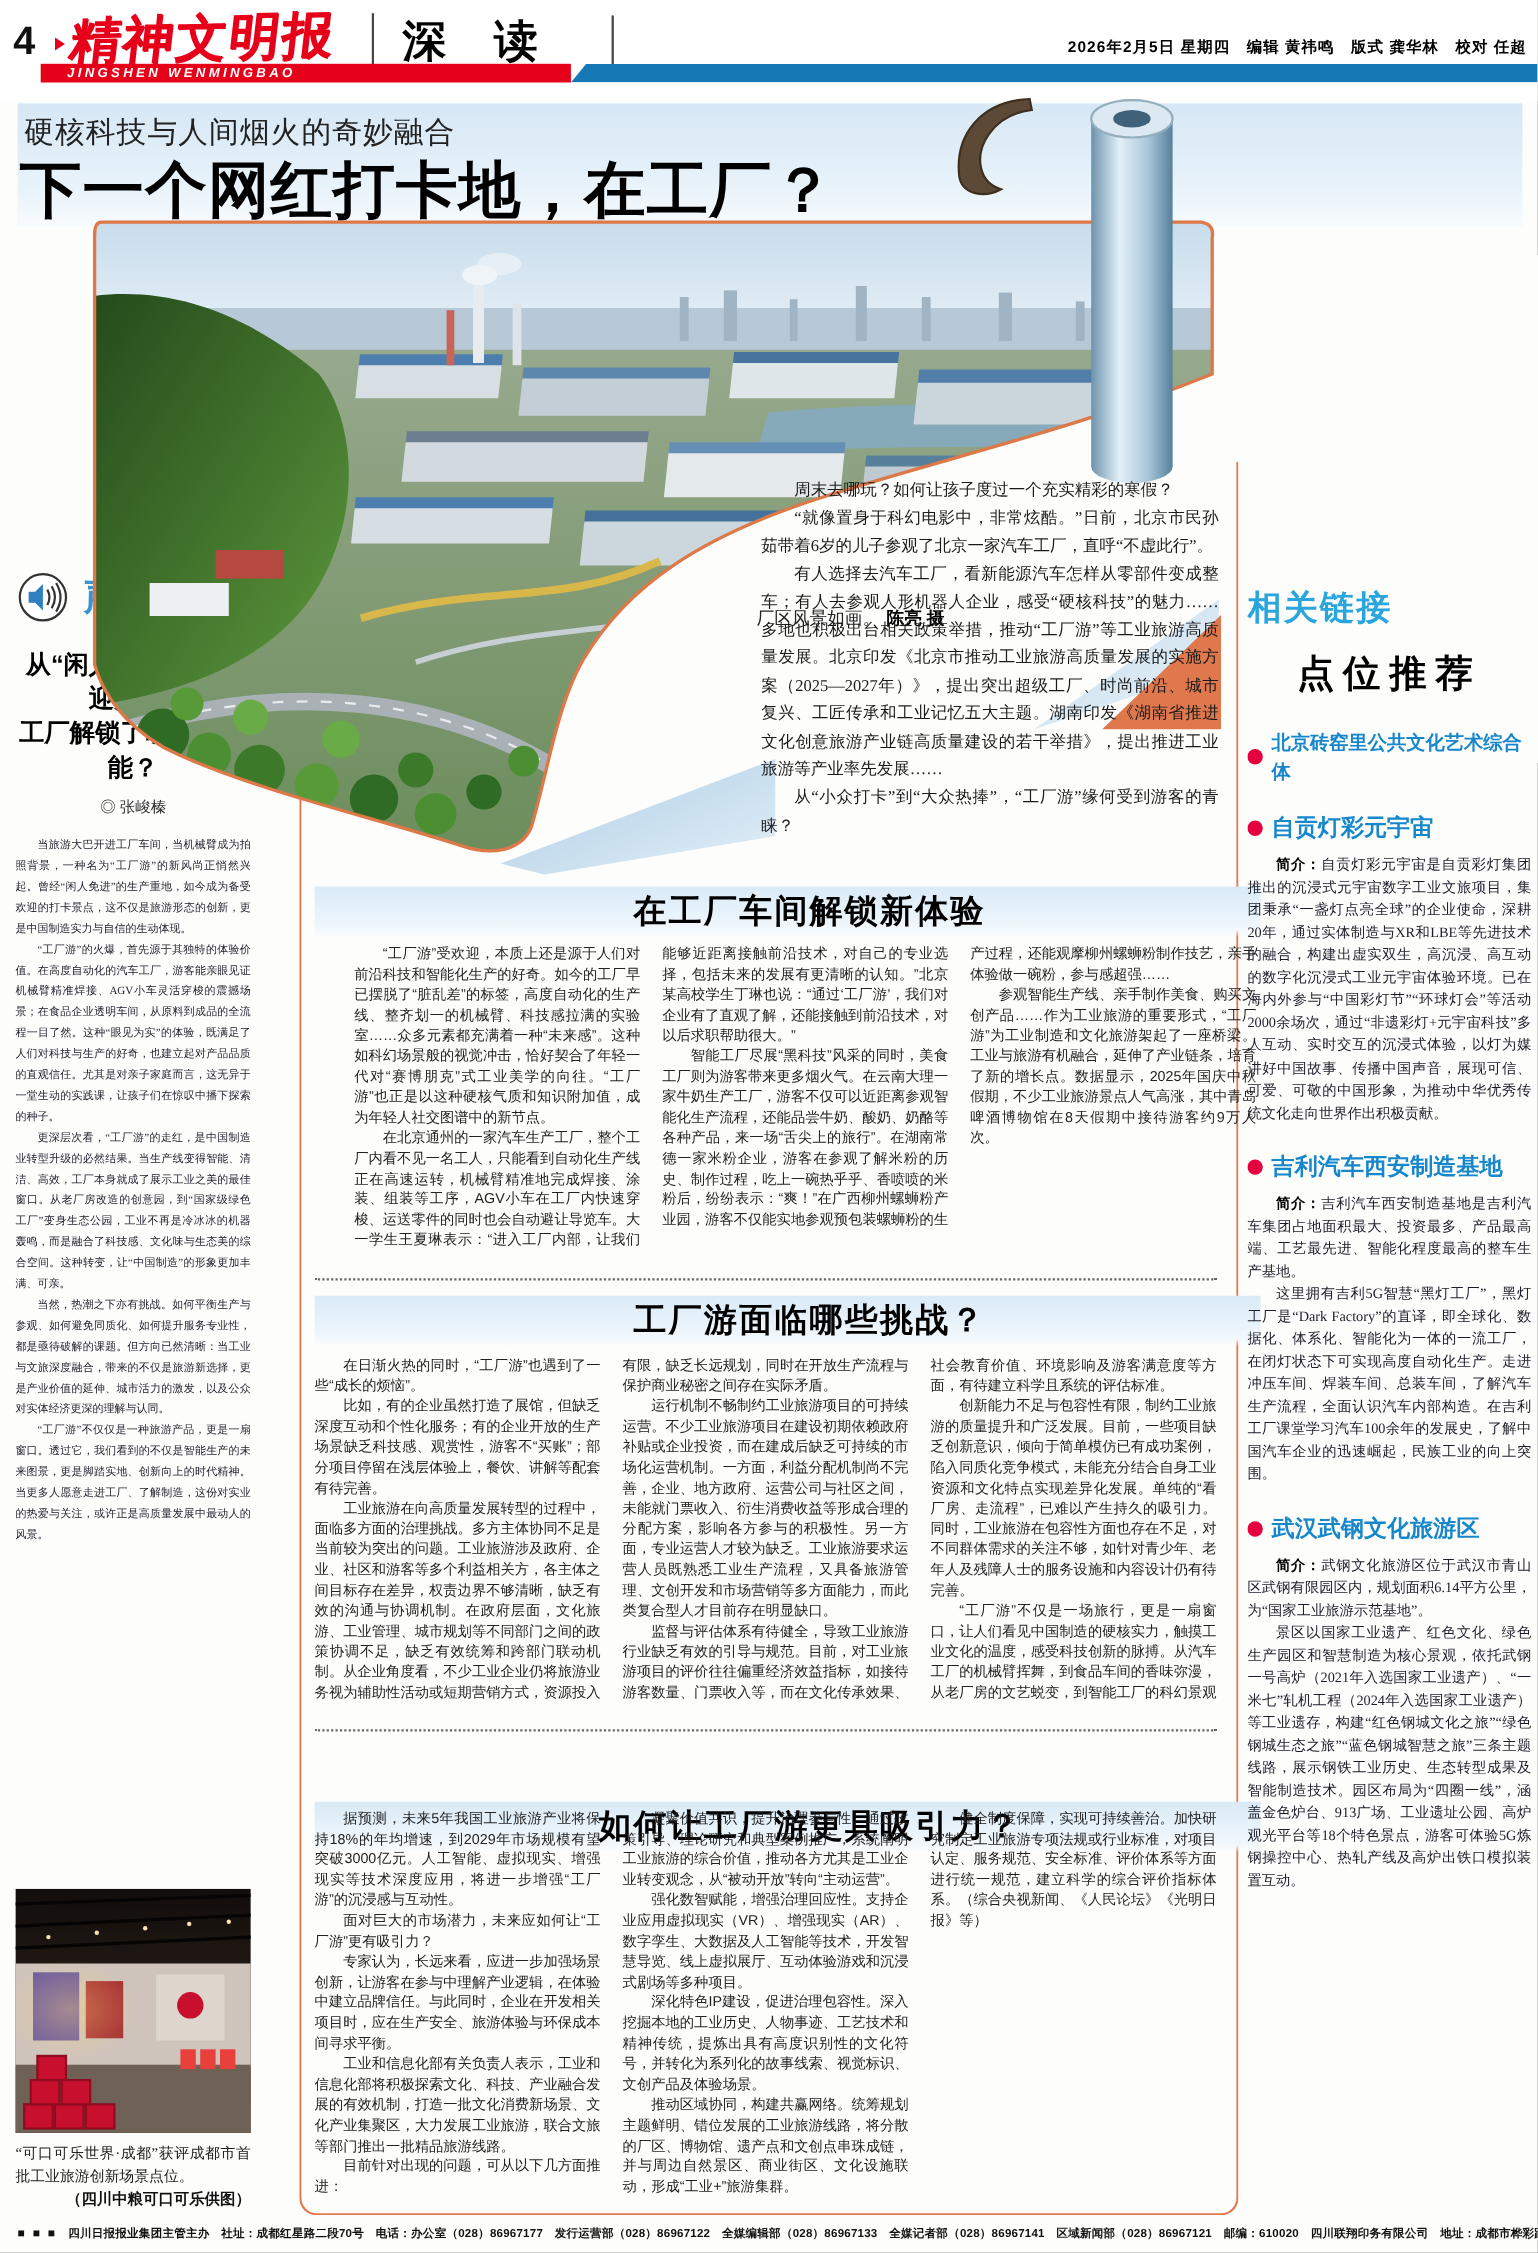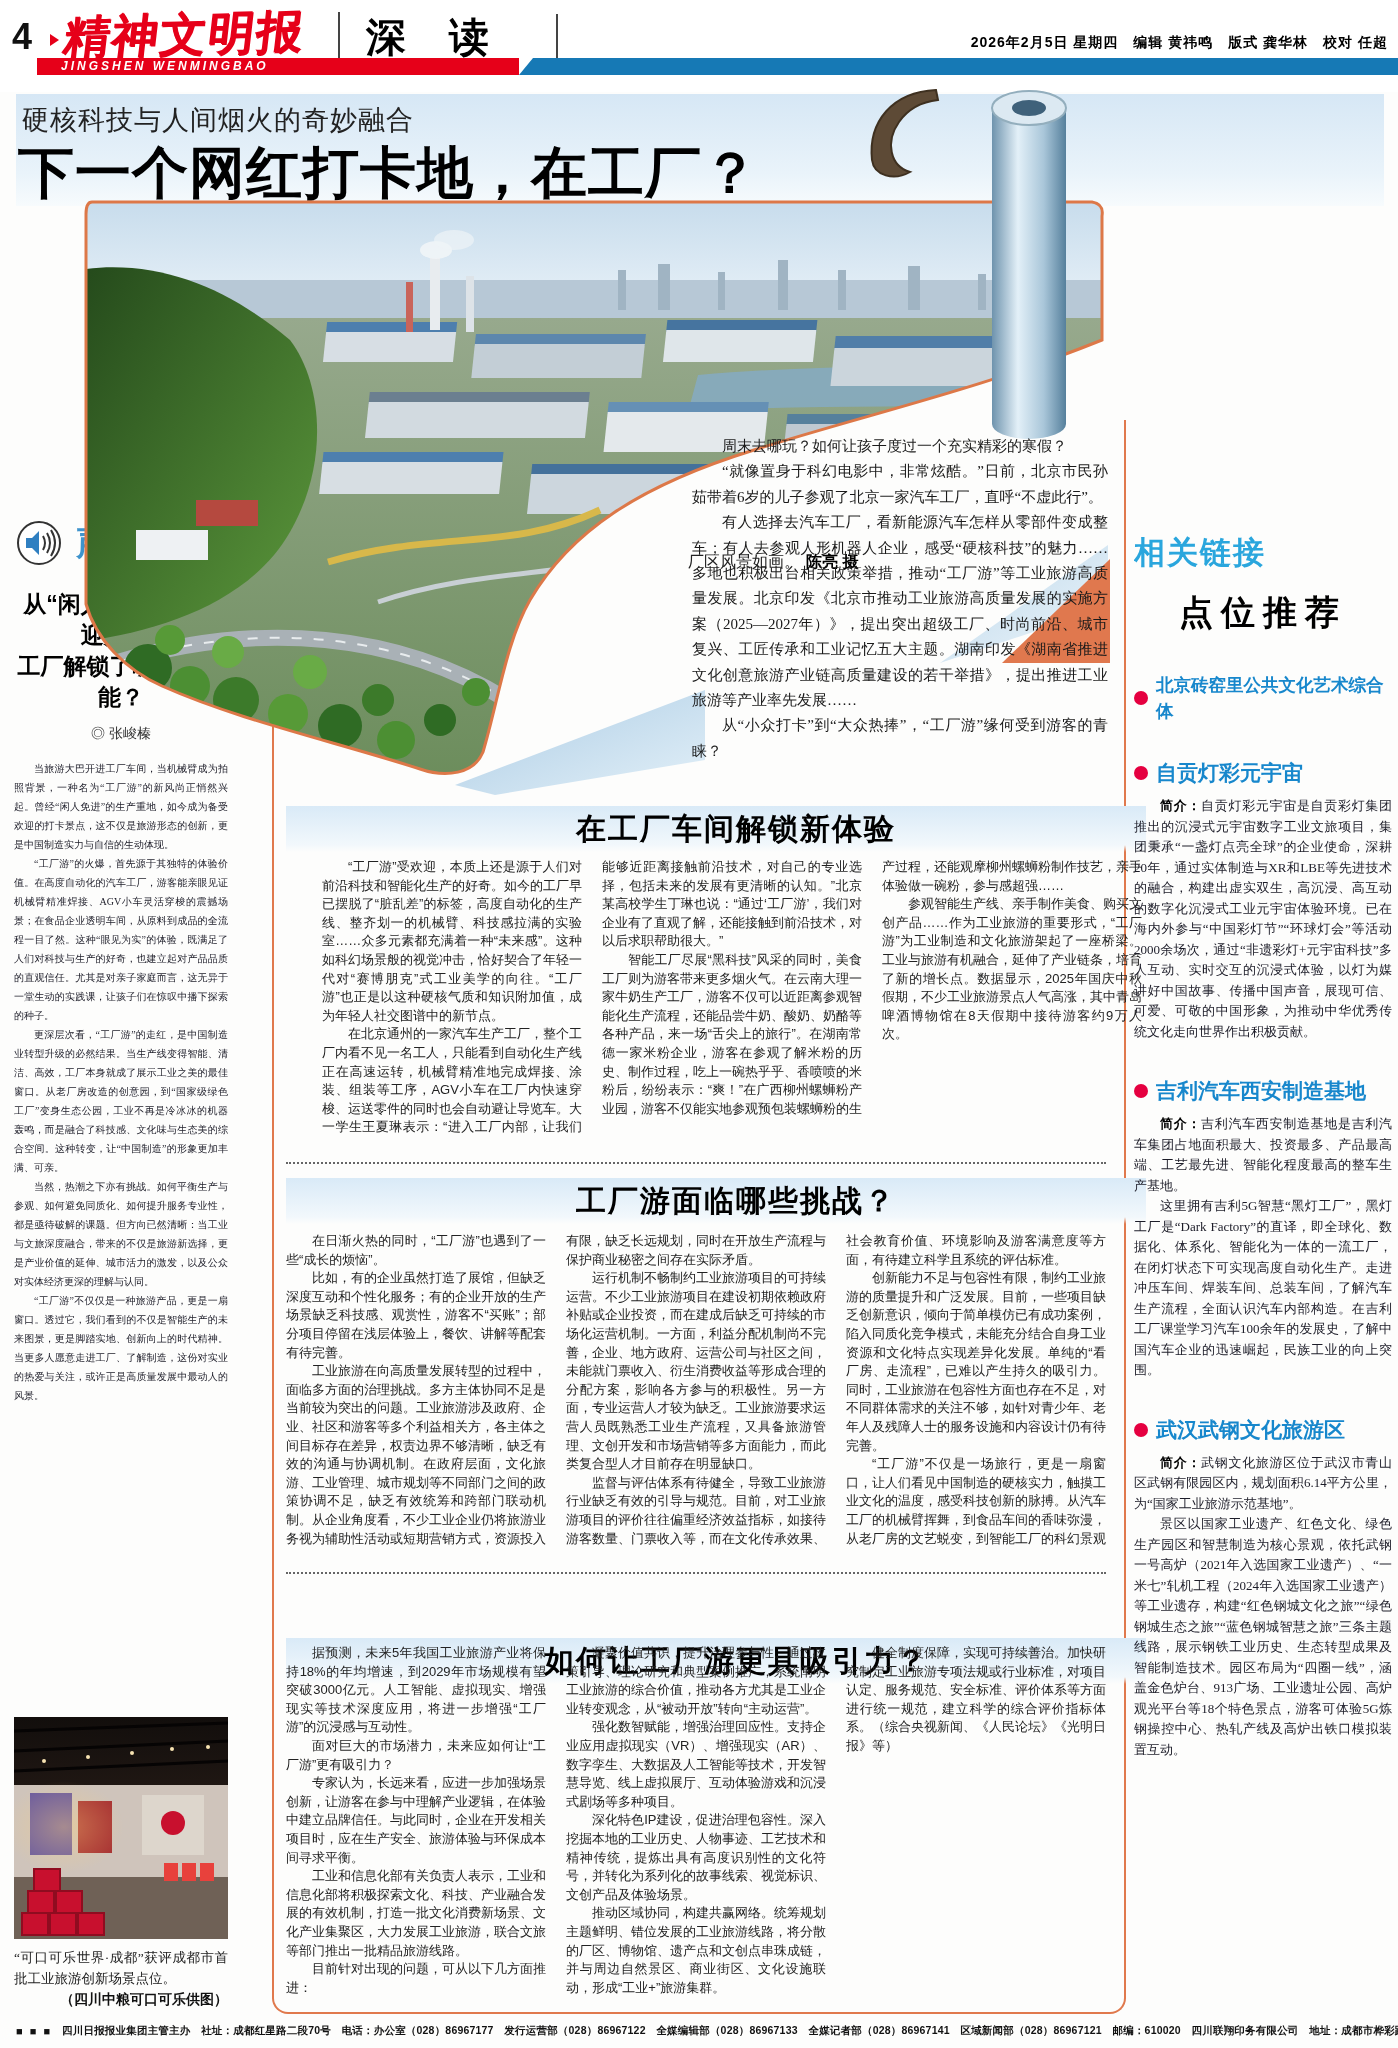--- a/index.html
+++ b/index.html
@@ -69,21 +69,21 @@
   .dotted-sep{position:absolute;left:0;width:820px;border-top:2px dotted #666;height:0;}
   .s1h{top:806px;} .s1b{top:858px;height:288px;margin-left:36px;}
   .sep1{top:1162px;}
   .s2h{top:1178px;} .s2b{top:1232px;height:334px;}
   .sep2{top:1572px;}
   .s3h{top:1638px;text-align:center;} .s3b{top:1644px;height:360px;}
   
   .sidebar{position:absolute;left:1134px;top:532px;width:258px;height:1505px;overflow:hidden;z-index:2;}
   .sb-label{font-size:31px;font-weight:900;color:#2aa6dd;letter-spacing:2px;}
   .sb-title{margin-top:16px;text-align:center;font-size:34px;font-weight:900;color:#000;letter-spacing:8px;}
-  .sb-item{margin-top:36px;}
+  .sb-item{margin-top:26px;}
   .sb-item-title{display:flex;align-items:center;gap:8px;font-size:21px;font-weight:bold;color:#1787cc;line-height:26px;}
   .sb-item:nth-child(3) .sb-item-title{font-size:17.5px;}
   .sb-bullet{flex:0 0 14px;width:14px;height:14px;border-radius:50%;background:#e50040;}
   .sb-item-body{margin-top:10px;font-family:"Liberation Serif",serif;font-size:13px;line-height:20.5px;
                 text-align:justify;color:#1c1c28;}
   .sb-item-body p{margin:0;text-indent:2em;}
   .sb-item-body b{font-family:"Liberation Sans",sans-serif;font-weight:bold;color:#000;}
   
   .footer{position:absolute;left:0;top:2016px;width:1398px;height:30px;display:flex;align-items:center;
           font-size:10.5px;font-weight:bold;color:#111;white-space:nowrap;overflow:hidden;}

